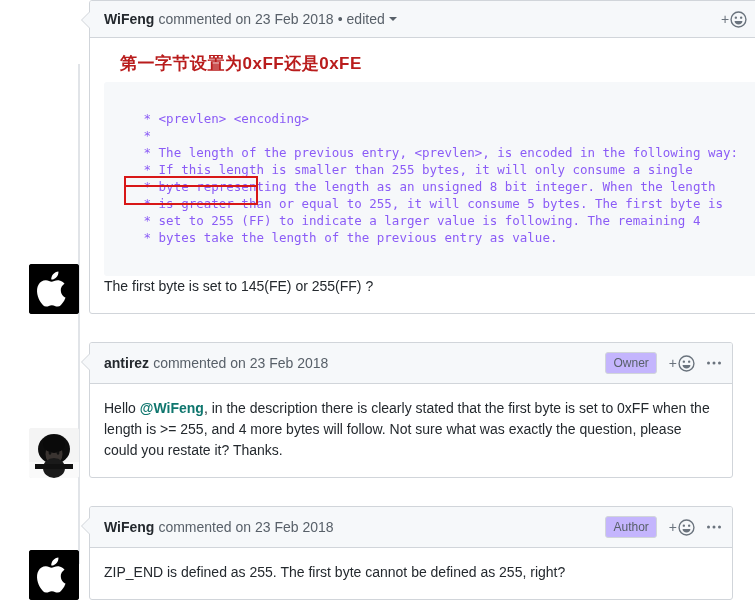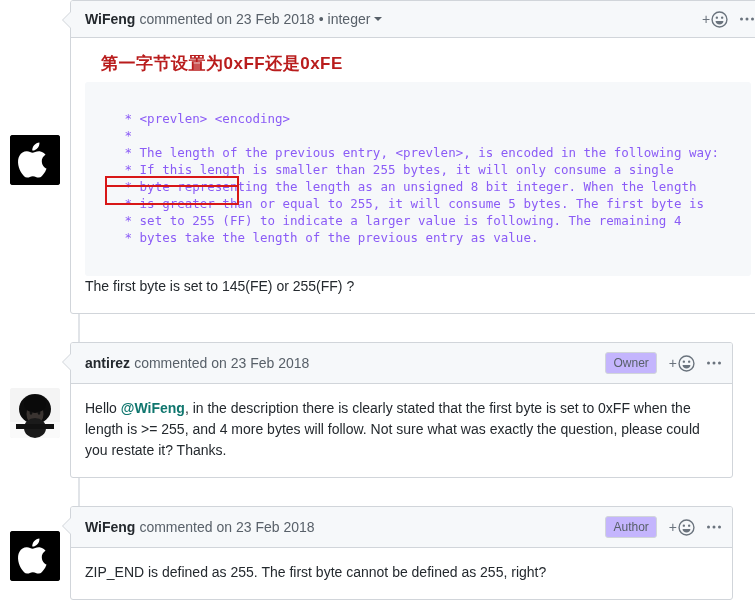--- a/index.html
+++ b/index.html
@@ -28,22 +28,23 @@
     top: 0;
     width: 2px;
     background: #e1e4e8;
     z-index: 0;
   }
 
   
   .comment {
     position: relative;
     display: flex;
-    align-items: center;
+    align-items: flex-end;
     z-index: 1;
+    padding-left: 19px;
   }
   .avatar-col {
     width: 70px;
     flex: 0 0 70px;
     padding-left: 10px;
     box-sizing: border-box;
     padding-top: 6px;
   }
   .avatar {
     width: 50px;
@@ -221,21 +222,21 @@
     </div>
 
     <div class="bubble-col">
       <div class="bubble">
 
         <div class="bubble-header">
           <a class="author-name">WiFeng</a>
           <span class="meta-text">commented on</span>
           <span class="meta-text" style="margin-left:4px;">23 Feb 2018</span>
           <span class="sep-dot">•</span>
-          <a class="edited-link">integer</a>
+          <a class="edited-link">edited</a>
           <span class="caret"></span>
 
           <span class="header-spacer"></span>
 
           <span class="hdr-action plus-emoji">
             <span class="plus">+</span>
             <svg width="17" height="17" viewBox="0 0 16 16">
               <circle cx="8" cy="8" r="7" fill="none" stroke="#6a737d" stroke-width="1.3"></circle>
               <circle cx="5.5" cy="6.3" r="1.1" fill="#6a737d"></circle>
               <circle cx="10.5" cy="6.3" r="1.1" fill="#6a737d"></circle>

